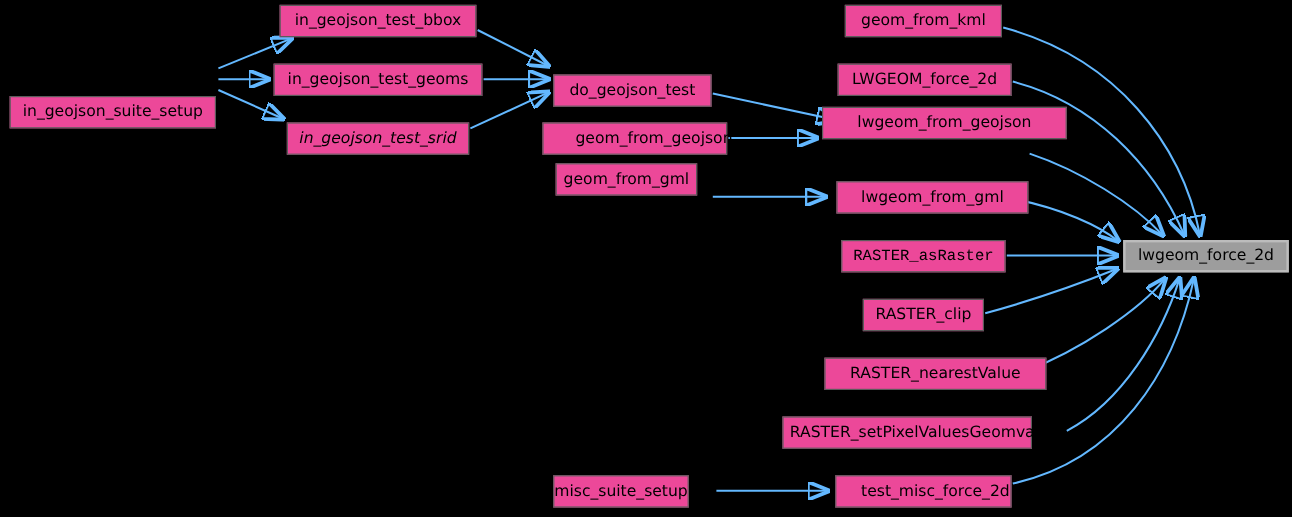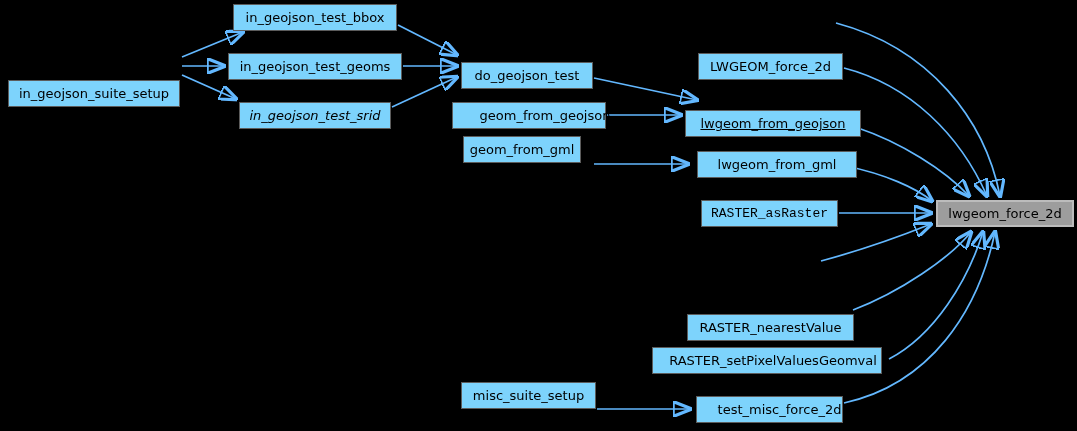--- a/index.html
+++ b/index.html
@@ -18,21 +18,21 @@
   }
   svg.edges path {
     fill: none;
     stroke: #63b8ff;
     stroke-width: 1.7px;
   }
   .node {
     position: absolute;
     height: 27px;
     box-sizing: border-box;
-    background: #7dd3fc;
+    background: #ec4899;
     border: 1.5px solid #5c5c5c;
     color: #000000;
     font-size: 13px;
     display: flex;
     align-items: center;
     justify-content: center;
     white-space: nowrap;
     cursor: pointer;
   }
   .node.highlight {
@@ -73,23 +73,25 @@
     <path marker-end="url(#arrow)" d="M844,403 C930,384 978,312 995,232"></path>
   </svg>
 
   <div class="node" style="left:8px;   top:53px;  width:172px;margin-top:27px;">in_geojson_suite_setup</div>
   <div class="node" style="left:233px; top:4px;   width:164px;">in_geojson_test_bbox</div>
   <div class="node" style="left:228px; top:53px;  width:174px;">in_geojson_test_geoms</div>
   <div class="node" style="left:239px; top:102px; width:152px;font-style:italic;">in_geojson_test_srid</div>
   <div class="node" style="left:461px; top:62px;  width:132px;">do_geojson_test</div>
   <div class="node" style="left:452px; top:102px; width:154px;padding-left:32px;">geom_from_geojson</div>
   <div class="node" style="left:463px; top:136px; width:118px;">geom_from_gml</div>
+  <div class="node" style="left:704px; top:4px;   width:131px;">geom_from_kml</div>
   <div class="node" style="left:698px; top:53px;  width:145px;">LWGEOM_force_2d</div>
-  <div class="node" style="left:685px; top:110px; width:176px;text-decoration:underline;">lwgeom_from_geojson</div>
+  <div class="node" style="left:685px; top:89px; width:204px;">lwgeom_from_geojson</div>
   <div class="node" style="left:697px; top:151px; width:160px;">lwgeom_from_gml</div>
   <div class="node" style="left:701px; top:200px; width:137px;font-family:Liberation Mono, monospace;">RASTER_asRaster</div>
-  <div class="node" style="left:687px; top:298px; width:167px;margin-top:16px;">RASTER_nearestValue</div>
-  <div class="node" style="left:652px; top:347px; width:230px;padding-left:12px;">RASTER_setPixelValuesGeomval</div>
-  <div class="node" style="left:461px; top:382px; width:135px;">misc_suite_setup</div>
+  <div class="node" style="left:719px; top:249px; width:101px;">RASTER_clip</div>
+  <div class="node" style="left:687px; top:298px; width:185px;">RASTER_nearestValue</div>
+  <div class="node" style="left:652px; top:347px; width:208px;padding-left:12px;">RASTER_setPixelValuesGeomval</div>
+  <div class="node" style="left:461px; top:396px; width:113px;">misc_suite_setup</div>
   <div class="node" style="left:696px; top:396px; width:147px;padding-left:20px;">test_misc_force_2d</div>
   <div class="node highlight" style="left:936px; top:200px; width:138px;">lwgeom_force_2d</div>
 
 </div>
 
 </body></html>

